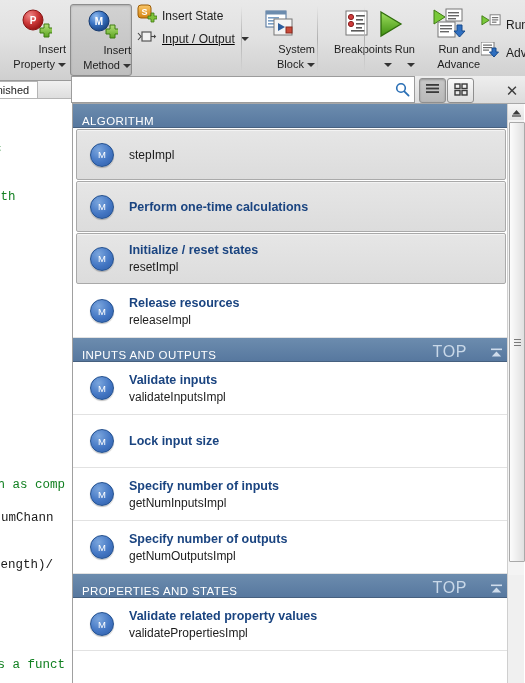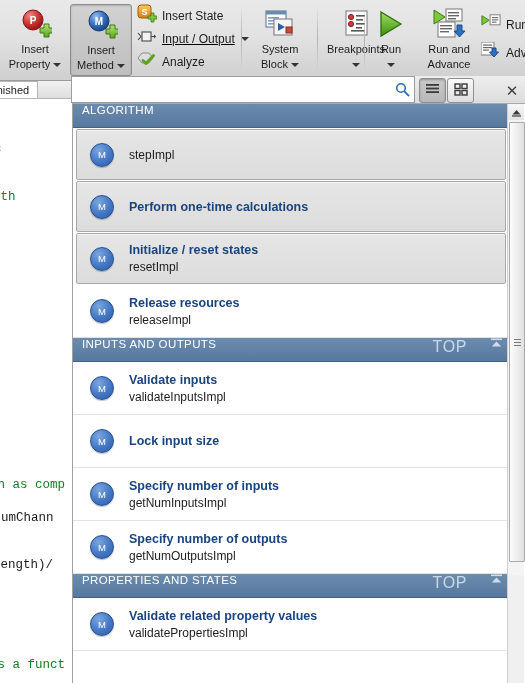--- a/index.html
+++ b/index.html
@@ -24,21 +24,21 @@
   #ribbon{position:absolute;left:0;top:0;width:525px;height:80px;
     background:linear-gradient(to bottom,#e9e9e9 0%,#e2e2e2 45%,#cfcfcf 100%);
     border-bottom:1px solid #9a9a9a;overflow:hidden;}
   .rb-sep{position:absolute;top:6px;width:1px;height:66px;
     background:linear-gradient(to bottom,rgba(0,0,0,0),#b0b0b0,rgba(0,0,0,0));}
   .rb-big{position:absolute;top:4px;width:62px;height:72px;text-align:center;cursor:default;}
   .rb-big.pressed{
     background:linear-gradient(to bottom,#d2d2d2,#bfbfbf);
     border:1px solid #8d8d8d;border-radius:3px;box-shadow:inset 0 1px 2px rgba(0,0,0,.18);
     width:60px;height:70px;}
-  .rb-big .lbl{font-size:11px;color:#1d1d1d;line-height:13px;margin-top:2px;}
+  .rb-big .lbl{font-size:11px;color:#1d1d1d;line-height:13px;margin-top:2px;text-align:right;}
   .rb-icon{height:34px;display:flex;align-items:center;justify-content:center;margin-top:3px;}
   .rb-small{position:absolute;height:22px;display:flex;align-items:center;cursor:default;}
   .rb-small .lbl{font-size:12px;color:#1d1d1d;margin-left:5px;white-space:nowrap;}
   .caret{display:inline-block;width:0;height:0;border-left:4px solid transparent;
     border-right:4px solid transparent;border-top:4px solid #333;vertical-align:middle;}
   
   #method-browser{position:absolute;left:72px;top:76px;width:453px;height:607px;
     background:#fdfdfd;border:1px solid #a0a0a0;border-top:none;box-sizing:border-box;}
   #browser-topbar{position:absolute;left:0;top:0;width:453px;height:28px;
     background:linear-gradient(to bottom,#eeeeee,#dcdcdc);border-bottom:1px solid #a8a8a8;
@@ -53,22 +53,22 @@
     display:flex;align-items:center;justify-content:center;cursor:default;}
   .view-btn.active{background:linear-gradient(to bottom,#c9c9c9,#b8b8b8);
     box-shadow:inset 0 1px 2px rgba(0,0,0,.25);}
   #close-x{position:absolute;right:5px;top:5px;width:18px;height:18px;
     display:flex;align-items:center;justify-content:center;font-size:15px;
     color:#3d3d3d;cursor:default;line-height:1;}
   
   #list-scroll{position:absolute;left:0;top:28px;width:453px;height:579px;overflow:hidden;background:#fff;}
   #list-inner{position:absolute;left:0;top:0;width:436px;}
   .section-head{height:24px;background:linear-gradient(to bottom,#6c8cae,#57789f);
-    color:#ffffff;font-size:11.5px;letter-spacing:.4px;display:flex;align-items:flex-start;
-    padding:0 6px 9px 9px;box-sizing:border-box;border-bottom:1px solid #46607f;}
+    color:#ffffff;font-size:11.5px;letter-spacing:.4px;display:flex;align-items:flex-end;
+    padding:0 6px 0 9px;box-sizing:border-box;border-bottom:1px solid #46607f;}
   .section-head .sh-title{flex:1;}
   .section-head .sh-top{font-size:16px;color:#c9d8e8;letter-spacing:.6px;margin-right:23px;}
   .method-item{height:53px;display:flex;align-items:center;box-sizing:border-box;
     background:#ffffff;border-bottom:1px solid #e2e2e2;padding-left:17px;cursor:default;}
   .method-item.hl{background:linear-gradient(to bottom,#e6e6e6,#dcdcdc);
     border:1px solid #a9a9a9;border-radius:2px;margin:1px 3px;height:51px;
     box-shadow:inset 0 1px 0 #f3f3f3;padding-left:13px;}
   .m-badge{width:22px;height:22px;border-radius:50%;flex:0 0 22px;
     background:radial-gradient(circle at 35% 28%,#7ba6dd 0%,#4477c4 55%,#2d5ca6 100%);
     border:1px solid #24518f;color:#ffffff;font-size:9.5px;
@@ -183,29 +183,20 @@
         <rect x="5" y="5" width="9" height="9" fill="#f2f2f2" stroke="#555" stroke-width="1.2"></rect>
         <path d="M1 6l3 3.5L1 13" fill="none" stroke="#444" stroke-width="1.1"></path>
         <path d="M14 9.5h4" stroke="#444" stroke-width="1.1"></path>
         <path d="M17 7.5l2.2 2-2.2 2z" fill="#444"></path>
       </svg>
     </span>
     <span class="lbl">Input / Output</span>
     <span class="caret" style="margin-left:6px;"></span>
   </div>
 
-  <div class="rb-small" style="left:137px;top:51px;">
-    <span>
-      <svg width="20" height="20" viewBox="0 0 20 20">
-        <path d="M5 3l7 0 4 5-4 5-7 0-4-5z" fill="#dedede" stroke="#8a8a8a"></path>
-        <path d="M6 10.5l3 3 7.5-8" fill="none" stroke="#5aa41e" stroke-width="3" stroke-linecap="round" stroke-linejoin="round"></path>
-      </svg>
-    </span>
-    <span class="lbl">Analyze</span>
-  </div>
 
   <div class="rb-sep" style="left:241px;"></div>
 
   <div class="rb-big" style="left:245px;width:70px;">
     <div class="rb-icon">
       <svg width="34" height="32" viewBox="0 0 34 32">
         <rect x="3" y="3" width="20" height="16" fill="#ffffff" stroke="#4a6f99"></rect>
         <rect x="3" y="3" width="20" height="3.5" fill="#6c8cae"></rect>
         <rect x="5" y="9" width="11" height="1.6" fill="#7a9ec4"></rect>
         <rect x="5" y="12" width="11" height="1.6" fill="#7a9ec4"></rect>

